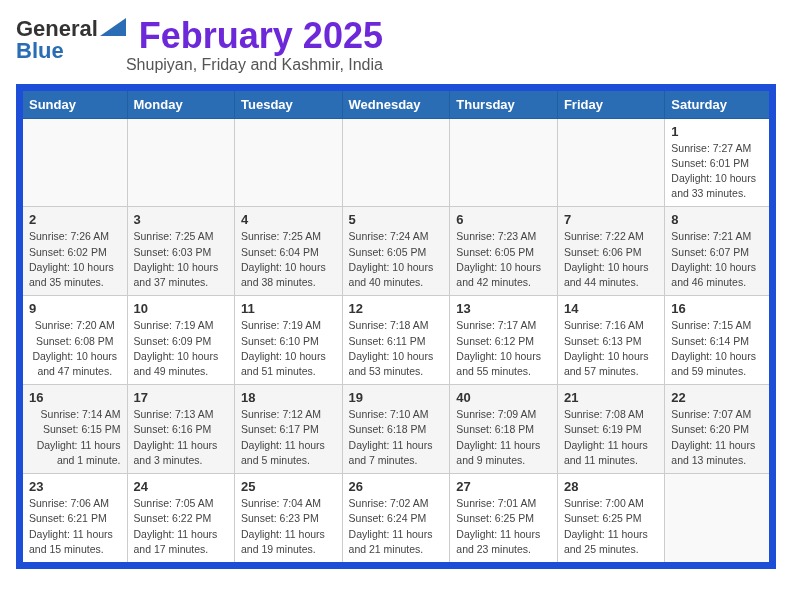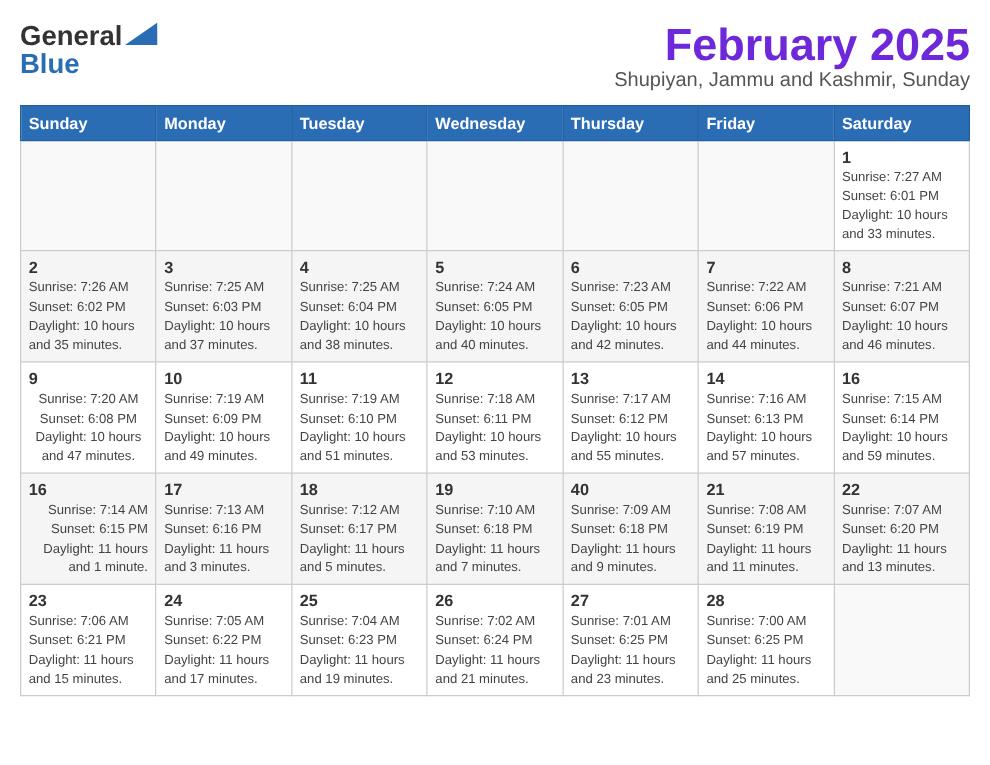--- a/index.html
+++ b/index.html
@@ -5,21 +5,20 @@
     * { box-sizing: border-box; margin: 0; padding: 0; }
     body {
       font-family: Arial, sans-serif;
       background: #fff;
       width: 792px;
       min-height: 612px;
       padding: 16px;
     }
     .header {
       display: flex;
-      justify-content: space-between;
       align-items: flex-start;
       margin-bottom: 10px;
     }
     .logo {
       display: flex;
       flex-direction: column;
       align-items: flex-start;
     }
     .logo-row {
       display: flex;
@@ -34,21 +33,21 @@
       color: #6d28d9;
       line-height: 1.1;
     }
     .location {
       font-size: 16px;
       color: #555;
     }
     .calendar {
       width: 100%;
       border-collapse: collapse;
-      border: 1px solid #1d4ed8;
+      border: 7px solid #1d4ed8;
     }
     .calendar th {
       background: #2a6db5;
       color: #fff;
       font-size: 13px;
       font-weight: bold;
       padding: 6px 6px;
       text-align: left;
       border: 1px solid #2060a0;
     }
@@ -85,21 +84,21 @@
     <div class="logo-row">
       <span style="font-size:22px;font-weight:bold;color:#333;">General</span>
       <svg width="26" height="18" viewBox="0 0 26 18" style="margin-left:2px;margin-top:-4px;">
         <polygon points="0,18 26,0 26,18" fill="#2a6db5"></polygon>
       </svg>
     </div>
     <span style="font-size:22px;font-weight:bold;color:#2a6db5;margin-top:-4px;">Blue</span>
   </div>
   <div class="title-section">
     <div class="month-year">February 2025</div>
-    <div class="location">Shupiyan, Jammu and Kashmir, Sunday</div>
+    <div class="location">Shupiyan, Friday and Kashmir, India</div>
   </div>
 </div>
 
 <table class="calendar">
   <thead>
     <tr>
     <th>Sunday</th>
         <th>Monday</th>
         <th>Tuesday</th>
         <th>Wednesday</th>

